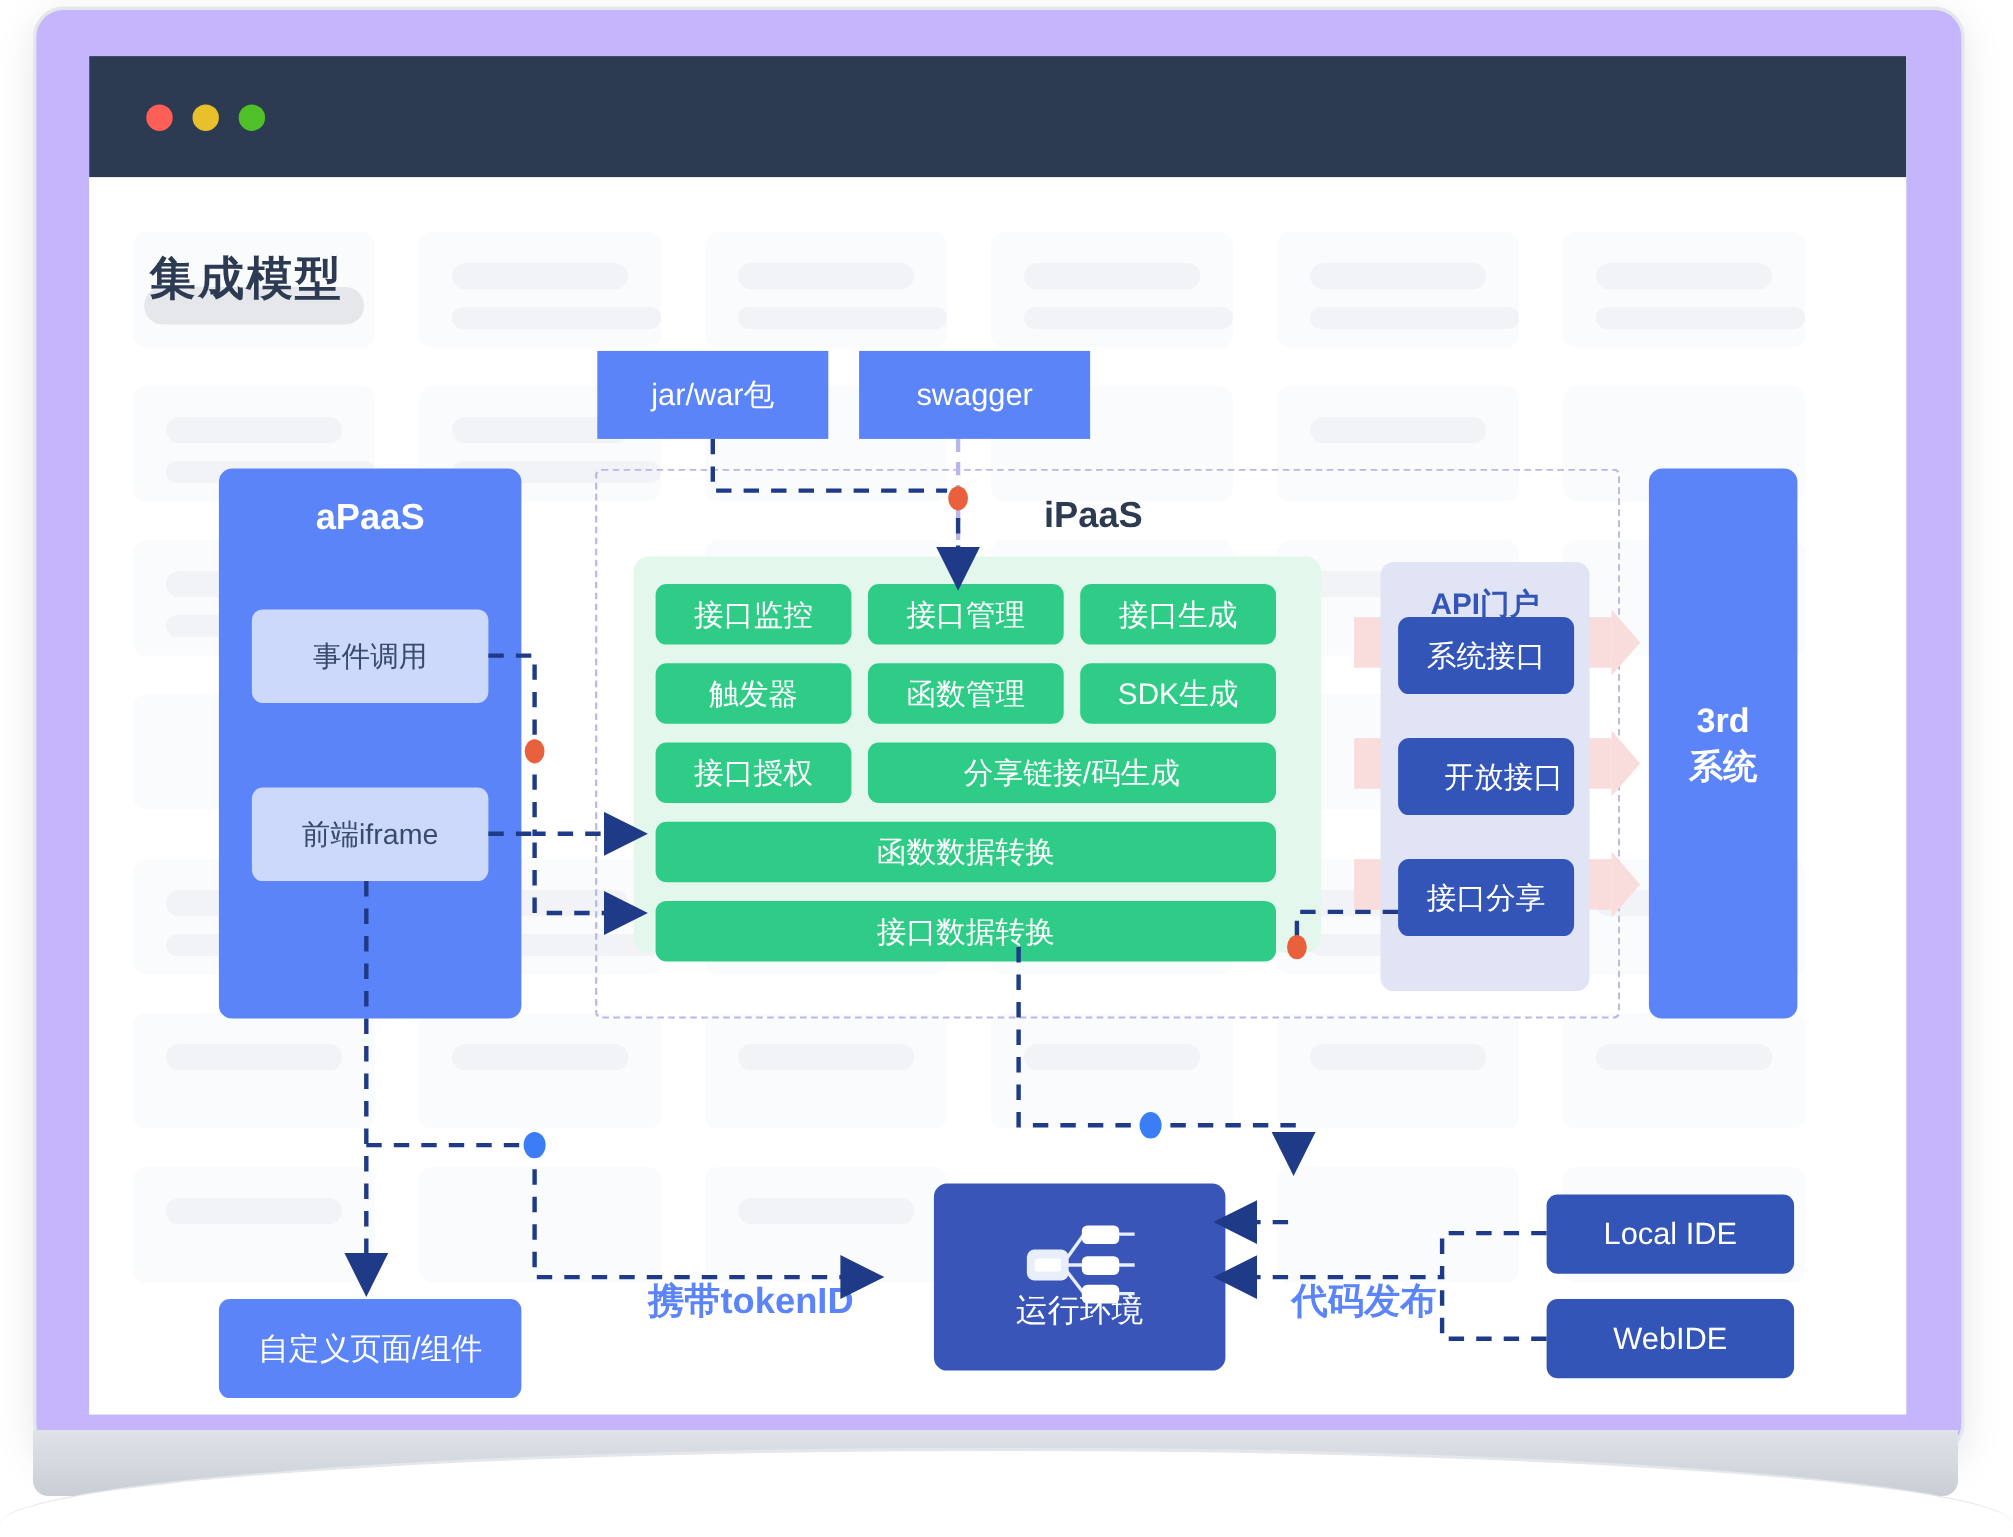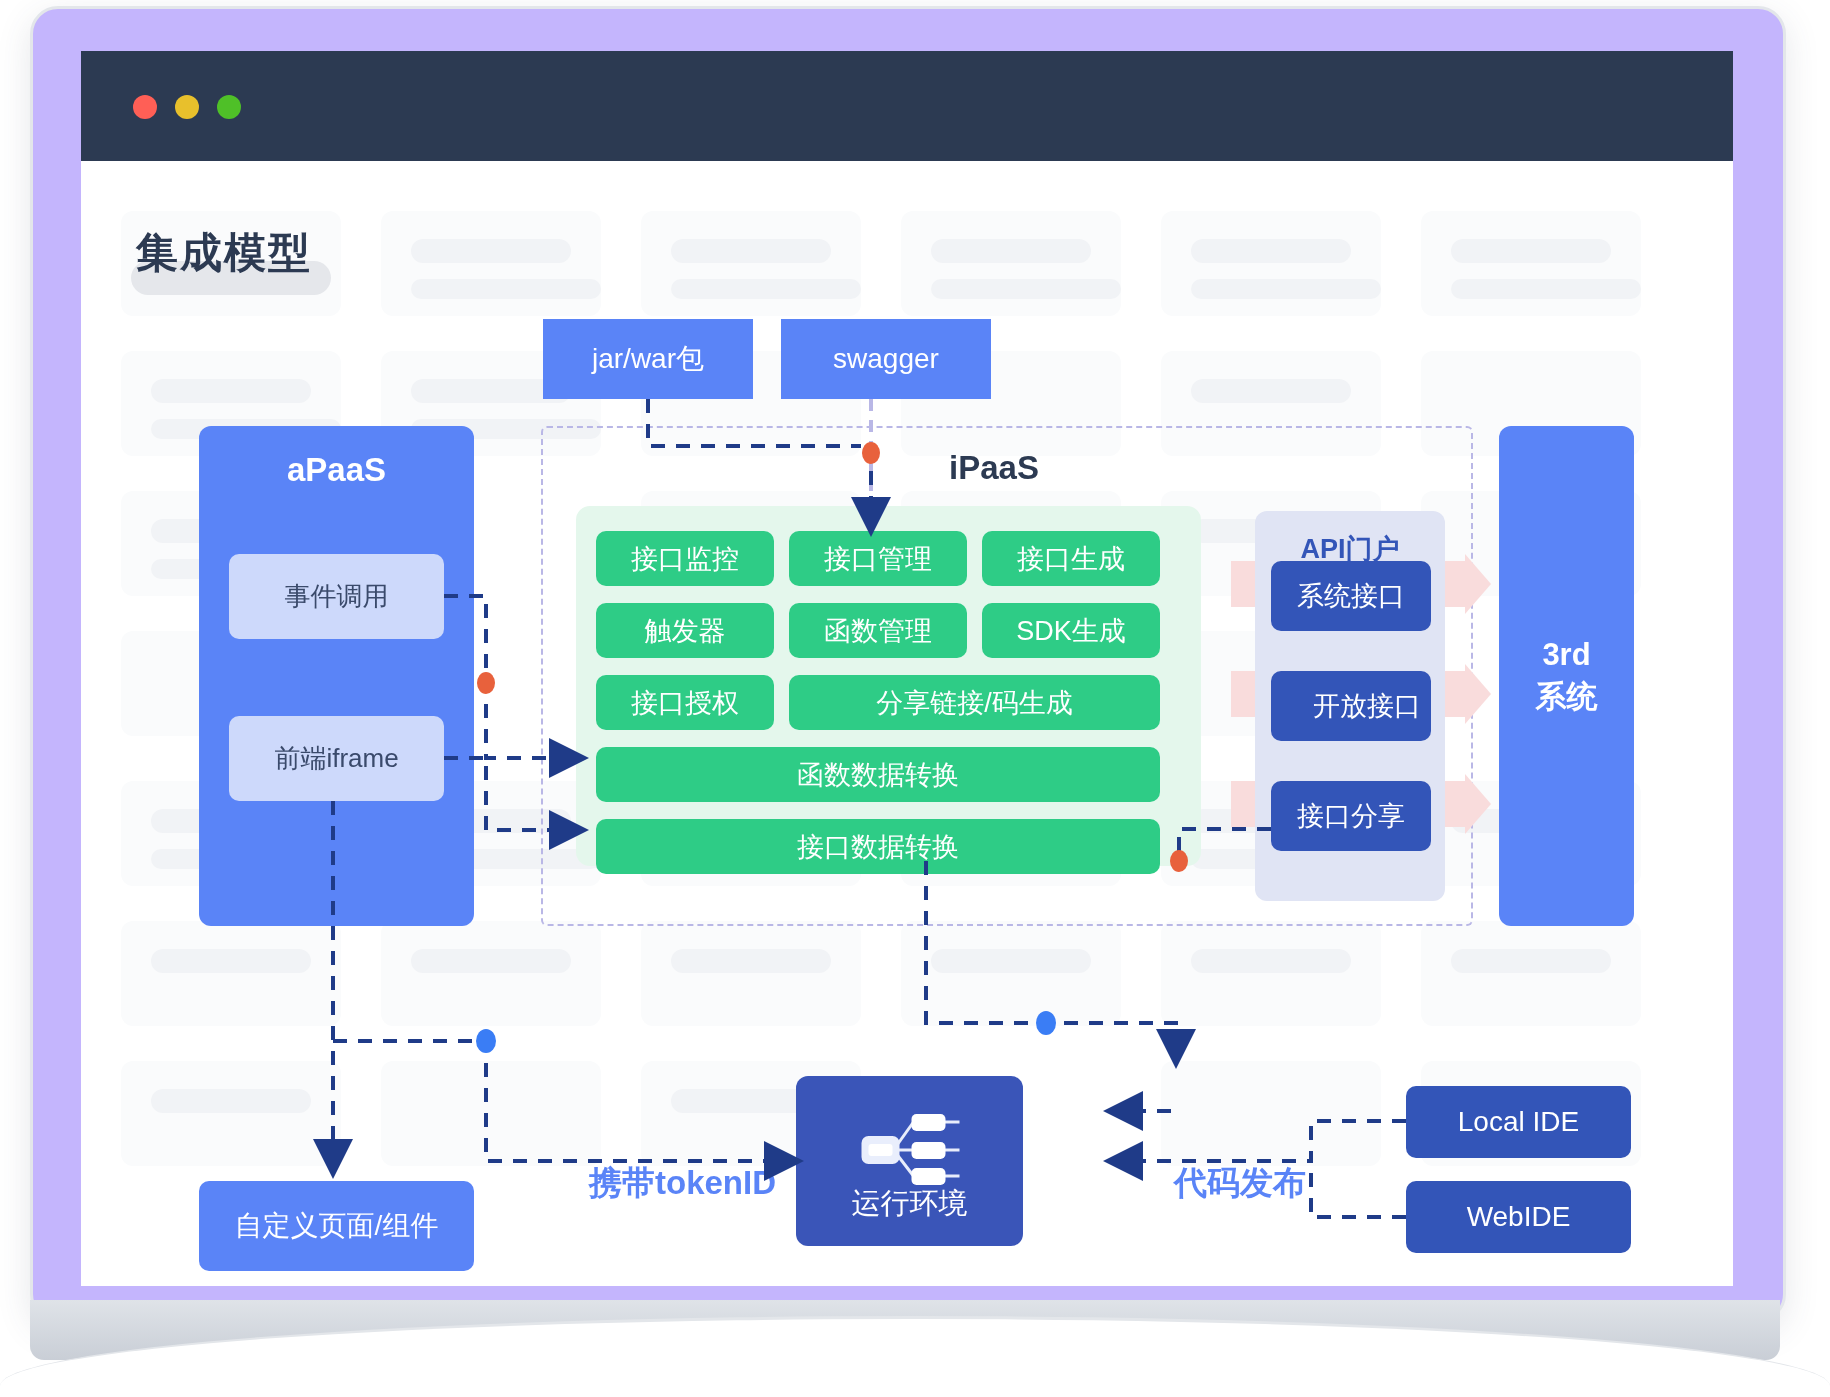--- a/index.html
+++ b/index.html
@@ -66,22 +66,22 @@
          flex-direction:column;font-size:31px;font-weight:bold;line-height:1.35;}
 
   
   .pink-arrow{position:absolute;height:46px;}
   .pink-arrow .shaft{position:absolute;left:0;top:0;height:46px;background:#f9dcdc;}
   .pink-arrow .head{position:absolute;top:-7px;width:0;height:0;
         border-top:30px solid transparent;border-bottom:30px solid transparent;border-left:26px solid #f9dcdc;}
 
   
   #custom-page{left:118px;top:1020px;width:275px;height:90px;background:#5a84f7;border-radius:10px;font-size:28px;}
-  #runtime{left:715px;top:915px;width:227px;height:170px;background:#3a55b8;border-radius:12px;
-           flex-direction:column;justify-content:flex-end;padding-bottom:22px;font-size:29px;}
+  #runtime{left:768px;top:915px;width:265px;height:170px;background:#3a55b8;border-radius:12px;
+           flex-direction:column;justify-content:flex-end;padding-bottom:34px;font-size:29px;}
   #local-ide{left:1325px;top:925px;width:225px;height:72px;background:#3355b8;border-radius:10px;font-size:28px;}
   #web-ide{left:1325px;top:1020px;width:225px;height:72px;background:#3355b8;border-radius:10px;font-size:28px;}
 
   .runtime-icon{position:absolute;top:34px;left:50%;transform:translateX(-50%);}
 
   .edge-label{position:absolute;color:#5a84f7;font-size:33px;font-weight:bold;white-space:nowrap;}
 
   svg.wires{position:absolute;left:0;top:0;width:1652px;height:1125px;overflow:visible;pointer-events:none;}
 
   

